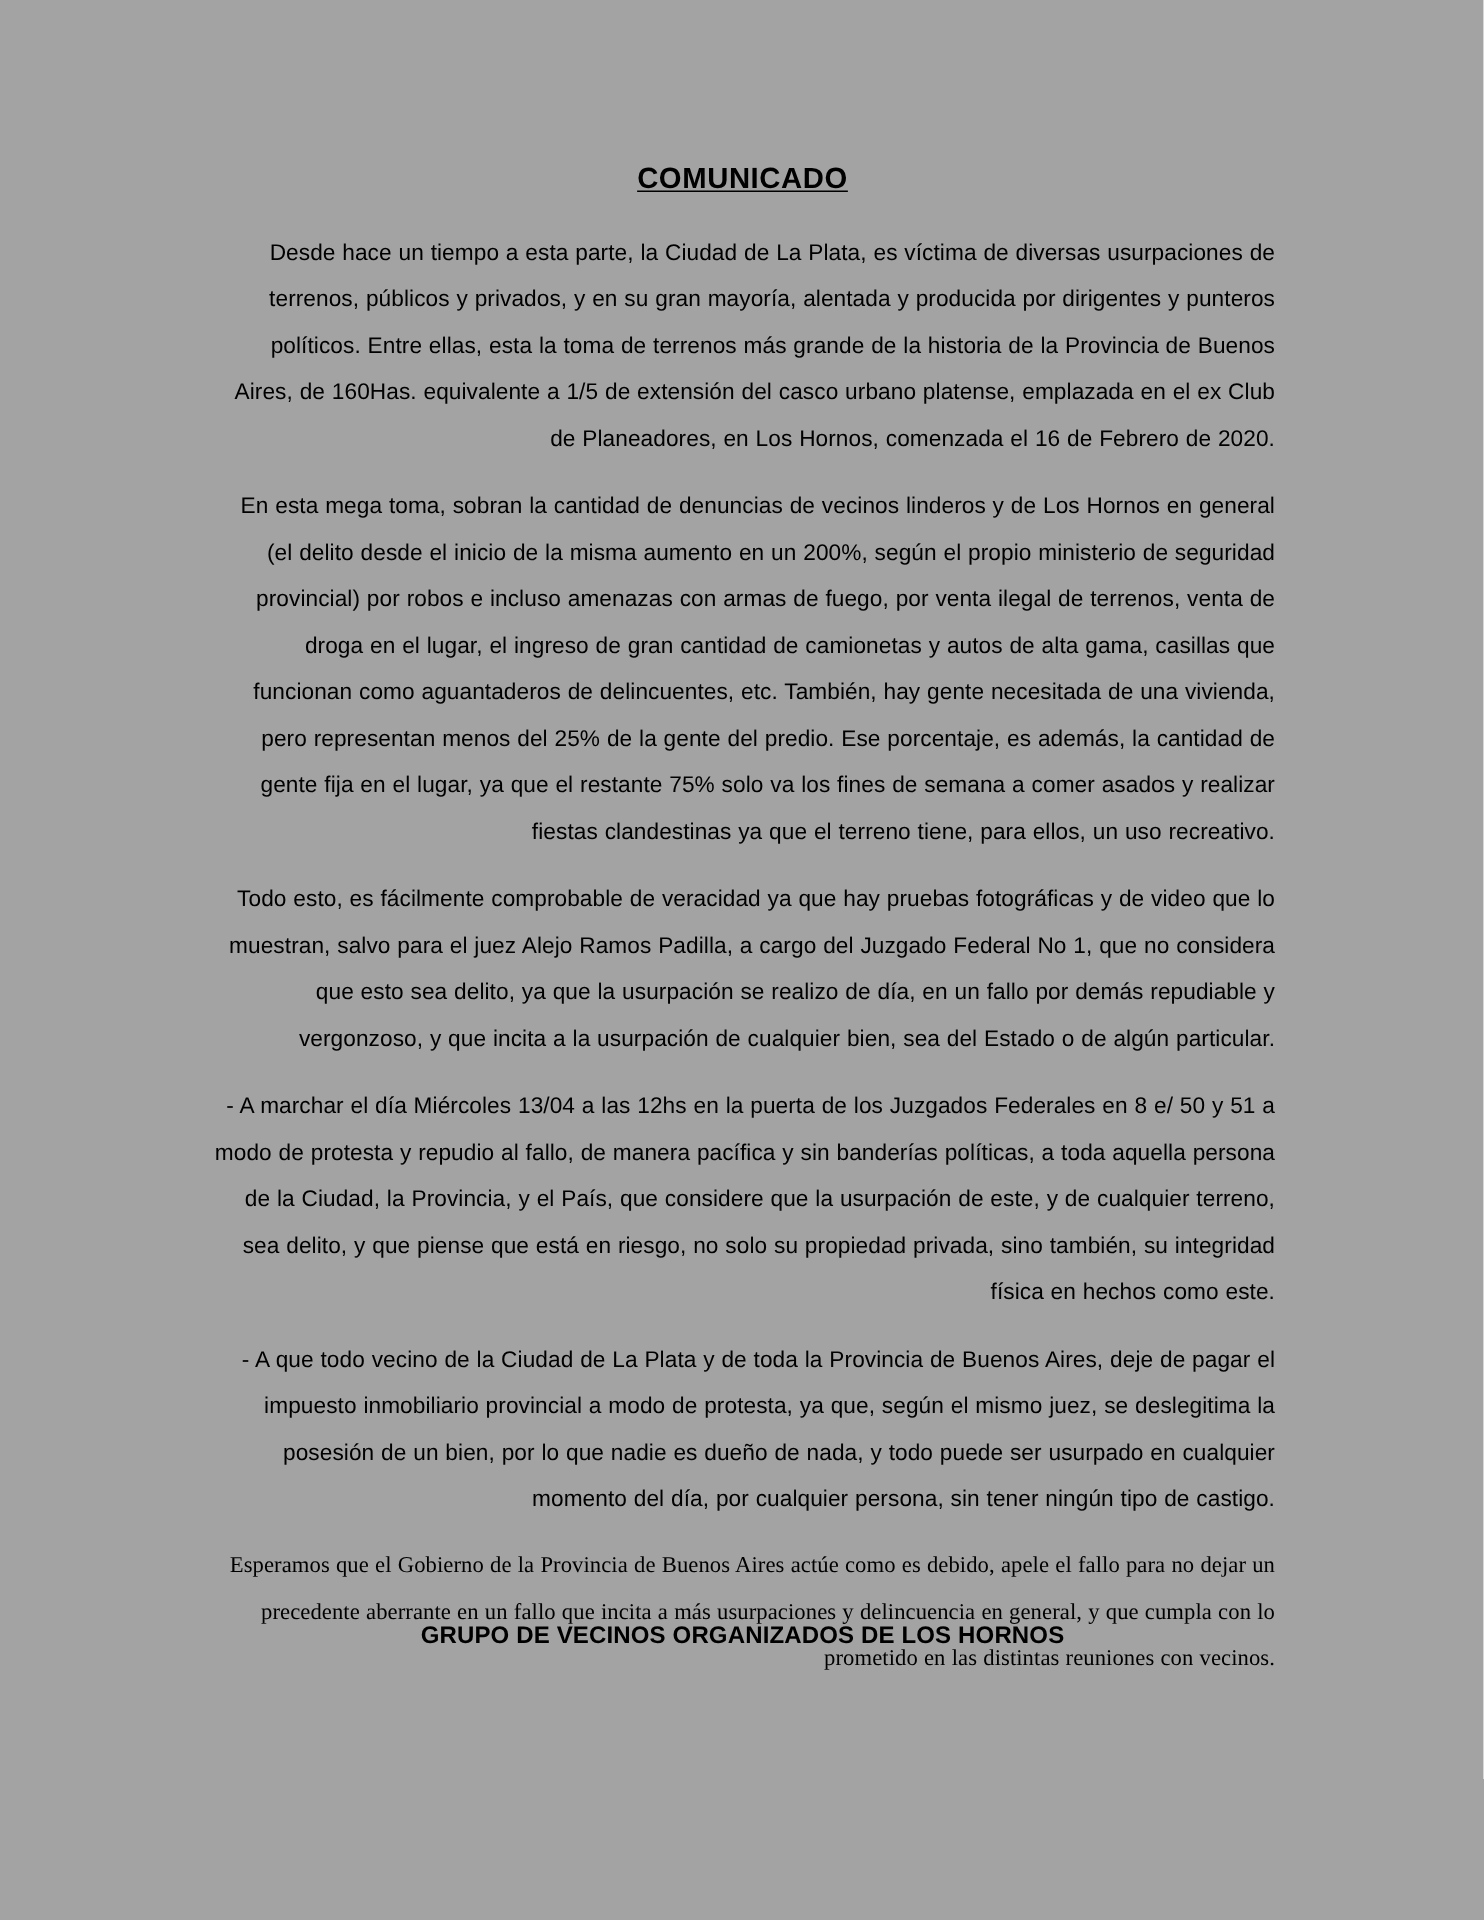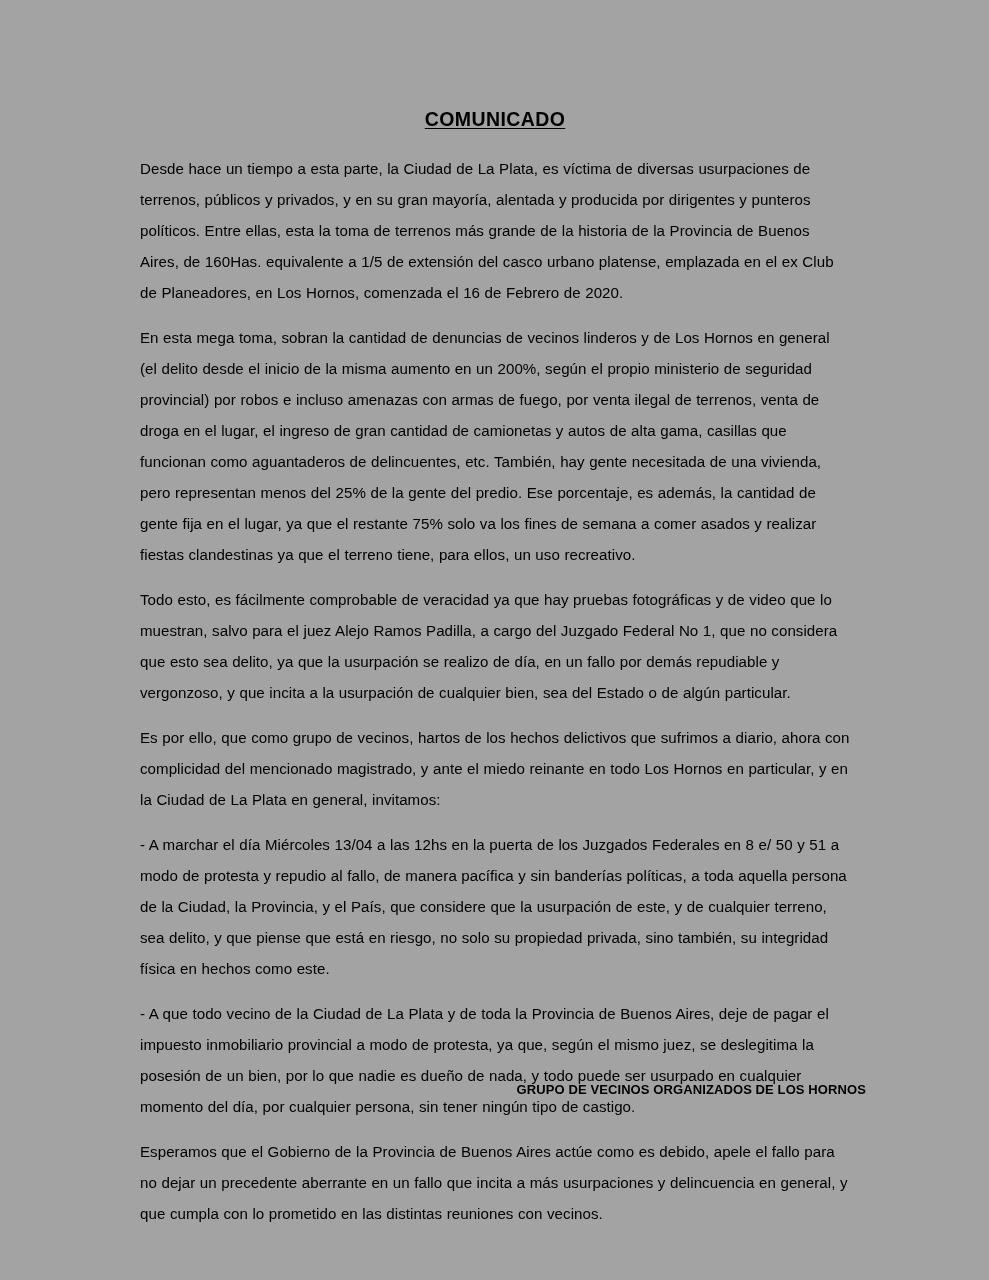--- a/index.html
+++ b/index.html
@@ -35,47 +35,47 @@
     font-size: 19.5px;
     font-weight: bold;
     letter-spacing: 0.4px;
     margin: 0 0 22px 0;
     text-decoration: underline;
     text-underline-offset: 2px;
   }
   .para {
     font-size: 15.1px;
     line-height: 31px;
-    text-align: left;
+    text-align: right;
     margin: 0 0 14px 0;
     letter-spacing: 0.05px;
     word-spacing: 0.3px;
   }
   .para:last-of-type {
     margin-bottom: 0;
+    font-family: Liberation Serif, serif;
   }
   .signature {
     position: absolute;
-    left: 156px;
+    left: 140px;
     top: 1082px;
     width: 710px;
-    text-align: right;
-    font-size: 13px;
+    text-align: center;
+    font-size: 16px;
     font-weight: bold;
     letter-spacing: 0.1px;
   }
 </style>
 </head>
 <body>
 
 <div class="page">
   <div class="doc-body">
     <h1 class="doc-title">COMUNICADO</h1>
     <p class="para">Desde hace un tiempo a esta parte, la Ciudad de La Plata, es víctima de diversas usurpaciones de terrenos, públicos y privados, y en su gran mayoría, alentada y producida por dirigentes y punteros políticos. Entre ellas, esta la toma de terrenos más grande de la historia de la Provincia de Buenos Aires, de 160Has. equivalente a 1/5 de extensión del casco urbano platense, emplazada en el ex Club de Planeadores, en Los Hornos, comenzada el 16 de Febrero de 2020.</p>
     <p class="para">En esta mega toma, sobran la cantidad de denuncias de vecinos linderos y de Los Hornos en general (el delito desde el inicio de la misma aumento en un 200%, según el propio ministerio de seguridad provincial) por robos e incluso amenazas con armas de fuego, por venta ilegal de terrenos, venta de droga en el lugar, el ingreso de gran cantidad de camionetas y autos de alta gama, casillas que funcionan como aguantaderos de delincuentes, etc. También, hay gente necesitada de una vivienda, pero representan menos del 25% de la gente del predio. Ese porcentaje, es además, la cantidad de gente fija en el lugar, ya que el restante 75% solo va los fines de semana a comer asados y realizar fiestas clandestinas ya que el terreno tiene, para ellos, un uso recreativo.</p>
     <p class="para">Todo esto, es fácilmente comprobable de veracidad ya que hay pruebas fotográficas y de video que lo muestran, salvo para el juez Alejo Ramos Padilla, a cargo del Juzgado Federal No 1, que no considera que esto sea delito, ya que la usurpación se realizo de día, en un fallo por demás repudiable y vergonzoso, y que incita a la usurpación de cualquier bien, sea del Estado o de algún particular.</p>
-    <p class="para">Es por ello, que como grupo de vecinos, hartos de los hechos delictivos que sufrimos a diario, ahora con complicidad del mencionado magistrado, y ante el miedo reinante en todo Los Hornos en particular, y en la Ciudad de La Plata en general, invitamos:</p>
     <p class="para">- A marchar el día Miércoles 13/04 a las 12hs en la puerta de los Juzgados Federales en 8 e/ 50 y 51 a modo de protesta y repudio al fallo, de manera pacífica y sin banderías políticas, a toda aquella persona de la Ciudad, la Provincia, y el País, que considere que la usurpación de este, y de cualquier terreno, sea delito, y que piense que está en riesgo, no solo su propiedad privada, sino también, su integridad física en hechos como este.</p>
     <p class="para">- A que todo vecino de la Ciudad de La Plata y de toda la Provincia de Buenos Aires, deje de pagar el impuesto inmobiliario provincial a modo de protesta, ya que, según el mismo juez, se deslegitima la posesión de un bien, por lo que nadie es dueño de nada, y todo puede ser usurpado en cualquier momento del día, por cualquier persona, sin tener ningún tipo de castigo.</p>
     <p class="para">Esperamos que el Gobierno de la Provincia de Buenos Aires actúe como es debido, apele el fallo para no dejar un precedente aberrante en un fallo que incita a más usurpaciones y delincuencia en general, y que cumpla con lo prometido en las distintas reuniones con vecinos.</p>
   </div>
   <div class="signature">GRUPO DE VECINOS ORGANIZADOS DE LOS HORNOS</div>
 </div>
 
 </body></html>

